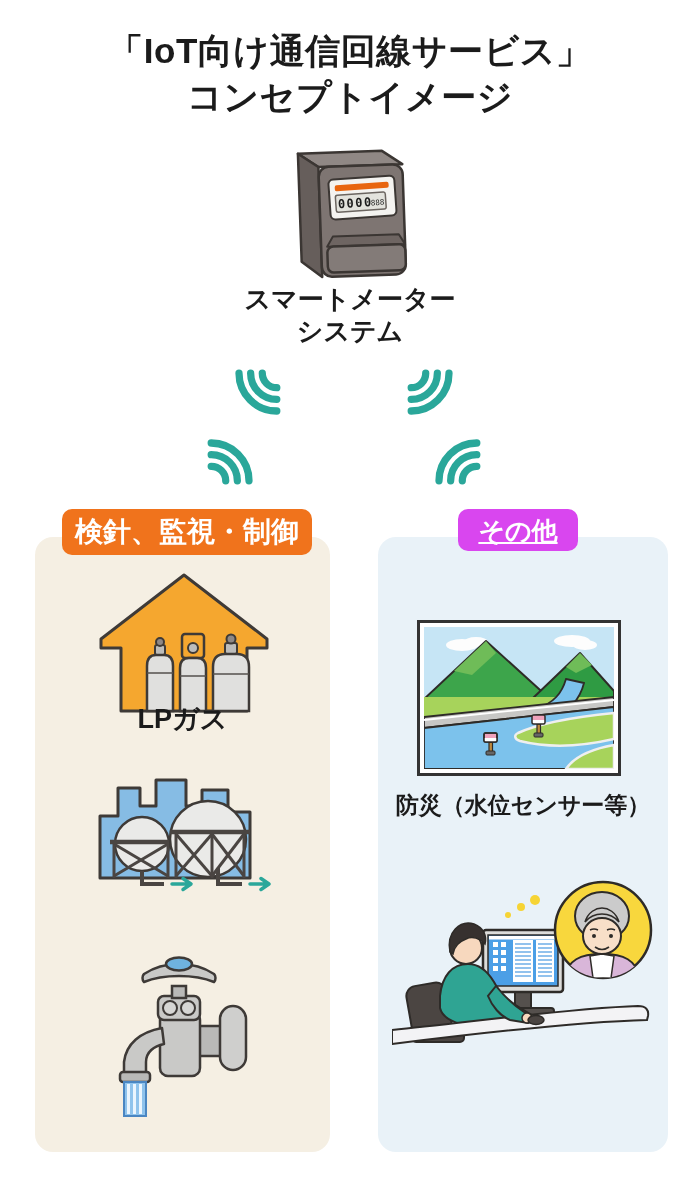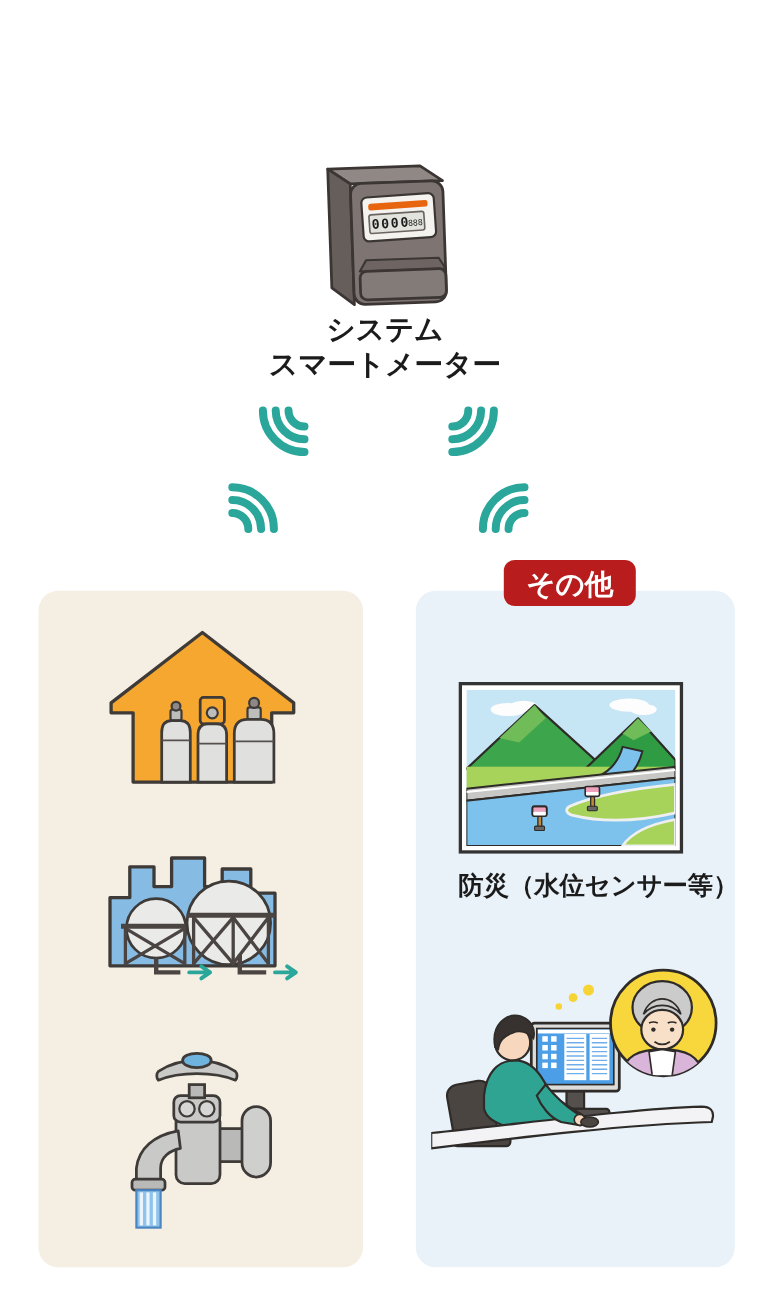--- a/index.html
+++ b/index.html
@@ -20,59 +20,63 @@
   .wifi-bl { left:198px; top:432px; transform:rotate(45deg); }
   .wifi-br { left:428px; top:432px; transform:rotate(315deg); }
 
   .panel { position:absolute; top:537px; height:615px; border-radius:18px; }
   .panel-left  { left:35px;  width:295px; background:#f5efe3; }
   .panel-right { left:378px; width:290px; background:#e9f2f8; }
 
   .badge { position:absolute; top:509px; color:#ffffff; font-weight:700; text-align:center;
            border-radius:10px; z-index:3; }
   .badge-left  { left:62px;  width:250px; height:46px; line-height:46px; font-size:28px; background:#f0731c; }
-  .badge-right { left:458px; width:120px; height:42px; line-height:44px; font-size:26px; background:#b91c1c; }
+  .badge-right { left:458px; width:120px; height:42px; line-height:44px; font-size:26px; background:#d946ef;text-decoration:underline; }
 
   .illus { position:absolute; }
   .item-label { position:absolute; text-align:center; font-weight:700; color:#1b1b1b; }
   .label-left  { left:35px;  width:295px; }
-  .label-right { left:378px; width:290px;margin-left:21px; }
+  .label-right { left:378px; width:290px; }
   .lbl-lp     { top:701px;  font-size:27px; }
   .lbl-city   { top:898px;  font-size:27px; }
   .lbl-water  { top:1092px; font-size:27px; }
   .lbl-bousai { top:790px;  font-size:23px; }
   .lbl-mima   { top:1058px; font-size:27px; }
 
   .landscape-frame { position:absolute; left:417px; top:620px; background:#ffffff;
                      border:3px solid #333333; padding:4px; line-height:0; }
 </style>
 </head>
 <body>
 
 <div class="page">
 
+  <div class="title">
+    <div>「IoT向け通信回線サービス」</div>
+    <div>コンセプトイメージ</div>
+  </div>
 
   <svg class="meter-svg" width="132" height="146" viewBox="0 0 132 146">
     <polygon points="16,12 100,12 120,26 36,26" fill="#908885" stroke="#3b3633" stroke-width="2.5" stroke-linejoin="round"></polygon>
     <polygon points="16,12 36,26 36,136 16,120" fill="#665e5b" stroke="#3b3633" stroke-width="2.5" stroke-linejoin="round"></polygon>
     <rect x="36" y="26" width="84" height="110" rx="10" fill="#7e7572" stroke="#3b3633" stroke-width="2.5"></rect>
     <g transform="rotate(-2 79 58)">
       <rect x="46" y="38" width="66" height="40" rx="5" fill="#f4f3f0" stroke="#3b3633" stroke-width="2"></rect>
       <rect x="52" y="44" width="54" height="6" rx="2" fill="#e8650f"></rect>
       <rect x="52" y="54" width="50" height="17" rx="2" fill="#e3e3dd" stroke="#6b6560" stroke-width="1.5"></rect>
       <text x="54" y="67" font-family="'DejaVu Sans Mono',monospace" font-size="12" font-weight="bold" fill="#1d1d1d" letter-spacing="1.5">0000</text>
       <text x="87" y="66.5" font-family="'DejaVu Sans Mono',monospace" font-size="7.5" fill="#1d1d1d">888</text>
     </g>
     <polygon points="48,96 114,96 120,106 42,106" fill="#6e6562" stroke="#3b3633" stroke-width="2" stroke-linejoin="round"></polygon>
     <rect x="42" y="106" width="78" height="26" rx="6" fill="#837b78" stroke="#3b3633" stroke-width="2.5"></rect>
   </svg>
 
   <div class="meter-label">
+    <div>スマートメーター</div>
     <div>システム</div>
-    <div>スマートメーター</div>
   </div>
 
   <svg class="wifi wifi-tl" viewBox="0 0 64 64">
     <g fill="none" stroke="#2aa79a" stroke-width="7.5" stroke-linecap="round">
       <path d="M21.4 47.4 A15 15 0 0 1 42.6 47.4"></path>
       <path d="M12.9 38.9 A27 27 0 0 1 51.1 38.9"></path>
       <path d="M4.4 30.4 A39 39 0 0 1 59.6 30.4"></path>
     </g>
   </svg>
   <svg class="wifi wifi-tr" viewBox="0 0 64 64">
@@ -93,39 +97,41 @@
     <g fill="none" stroke="#2aa79a" stroke-width="7.5" stroke-linecap="round">
       <path d="M21.4 47.4 A15 15 0 0 1 42.6 47.4"></path>
       <path d="M12.9 38.9 A27 27 0 0 1 51.1 38.9"></path>
       <path d="M4.4 30.4 A39 39 0 0 1 59.6 30.4"></path>
     </g>
   </svg>
 
   <div class="panel panel-left"></div>
   <div class="panel panel-right"></div>
 
+  <div class="badge badge-left">検針、監視・制御</div>
   <div class="badge badge-right">その他</div>
 
   <svg class="illus" style="left:97px; top:570px;" width="175" height="145" viewBox="0 0 175 145">
     <path d="M87,5 L170,69 L170,78 L150,78 L150,141 L24,141 L24,78 L4,78 L4,69 Z" fill="#f5a72f" stroke="#3e3a37" stroke-width="3" stroke-linejoin="round"></path>
     <g>
       <rect x="58" y="75" width="10" height="10" rx="2" fill="#bdbdbb" stroke="#3e3a37" stroke-width="2"></rect>
       <circle cx="63" cy="72" r="4" fill="#8e8886" stroke="#3e3a37" stroke-width="2"></circle>
       <path d="M50,141 V96 Q50,85 59,85 H67 Q76,85 76,96 V141 Z" fill="#e0e0de" stroke="#3e3a37" stroke-width="2.5"></path>
       <line x1="50" y1="103" x2="76" y2="103" stroke="#55504d" stroke-width="1.5"></line>
       <rect x="85" y="64" width="22" height="24" rx="3" fill="none" stroke="#3e3a37" stroke-width="2.5"></rect>
       <circle cx="96" cy="78" r="5" fill="#bdbdbb" stroke="#3e3a37" stroke-width="2"></circle>
       <path d="M83,141 V98 Q83,88 92,88 H100 Q109,88 109,98 V141 Z" fill="#e0e0de" stroke="#3e3a37" stroke-width="2.5"></path>
       <line x1="83" y1="106" x2="109" y2="106" stroke="#55504d" stroke-width="1.5"></line>
       <rect x="128" y="73" width="12" height="11" rx="2" fill="#bdbdbb" stroke="#3e3a37" stroke-width="2"></rect>
       <circle cx="134" cy="69" r="4.5" fill="#8e8886" stroke="#3e3a37" stroke-width="2"></circle>
       <path d="M116,141 V97 Q116,84 128,84 H140 Q152,84 152,97 V141 Z" fill="#e0e0de" stroke="#3e3a37" stroke-width="2.5"></path>
       <line x1="116" y1="104" x2="152" y2="104" stroke="#55504d" stroke-width="1.5"></line>
     </g>
   </svg>
+  <div class="item-label label-left lbl-lp">LPガス</div>
 
   <svg class="illus" style="left:92px; top:776px;" width="185" height="118" viewBox="0 0 185 118">
     <path d="M8,102 L8,40 L26,40 L26,12 L48,12 L48,30 L64,30 L64,4 L94,4 L94,30 L110,30 L110,14 L136,14 L136,36 L158,36 L158,102 Z" fill="#86bce4" stroke="#3e3a37" stroke-width="3" stroke-linejoin="round"></path>
     <circle cx="50" cy="68" r="27" fill="#eaeae8" stroke="#3e3a37" stroke-width="2.5"></circle>
     <g stroke="#4a4542" stroke-width="3">
       <line x1="22" y1="68" x2="76" y2="100"></line>
         <line x1="76" y1="68" x2="22" y2="100"></line>
       <line x1="22" y1="66" x2="22" y2="102"></line>
         <line x1="76" y1="66" x2="76" y2="102"></line>
       <line x1="18" y1="66" x2="80" y2="66" stroke-width="4.5"></line>

